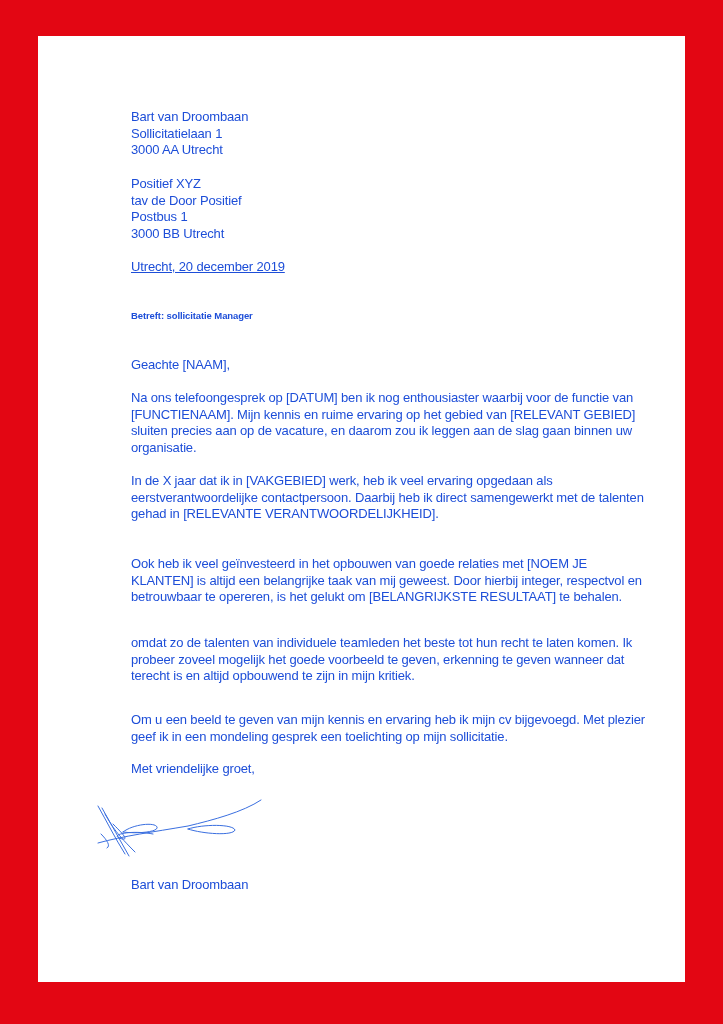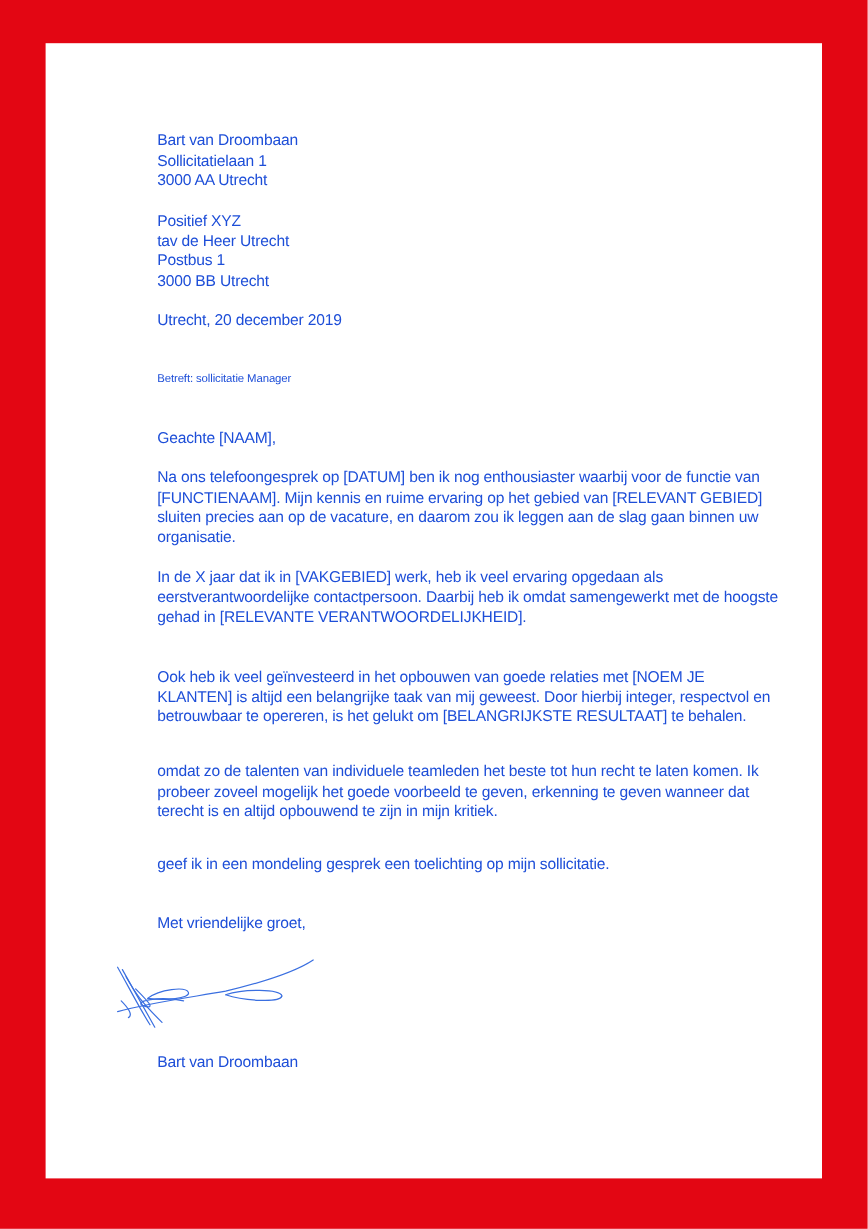--- a/index.html
+++ b/index.html
@@ -40,57 +40,58 @@
 <div class="page">
 
   <div class="txt" style="top:73px;">
     <span class="line">Bart van Droombaan</span>
     <span class="line">Sollicitatielaan 1</span>
     <span class="line">3000 AA Utrecht</span>
   </div>
 
   <div class="txt" style="top:140px;">
     <span class="line">Positief XYZ</span>
-    <span class="line">tav de Heer Utrecht</span>
+    <span class="line">tav de Door Positief</span>
     <span class="line">Postbus 1</span>
     <span class="line">3000 BB Utrecht</span>
   </div>
 
-  <div class="txt" style="top:223px;">Utrecht, 20 december 2019</div>
+  <div class="txt" style="top:223px;text-decoration:underline;">Utrecht, 20 december 2019</div>
 
-  <div class="txt small" style="top:274px;">Betreft: sollicitatie Manager</div>
+  <div class="txt small" style="top:274px;font-weight:bold;">Betreft: sollicitatie Manager</div>
 
   <div class="txt" style="top:321px;">Geachte [NAAM],</div>
 
   <div class="txt" style="top:354px;">
     <span class="line">Na ons telefoongesprek op [DATUM] ben ik nog enthousiaster waarbij voor de functie van</span>
     <span class="line">[FUNCTIENAAM]. Mijn kennis en ruime ervaring op het gebied van [RELEVANT GEBIED]</span>
     <span class="line">sluiten precies aan op de vacature, en daarom zou ik leggen aan de slag gaan binnen uw</span>
     <span class="line">organisatie.</span>
   </div>
 
   <div class="txt" style="top:437px;">
     <span class="line">In de X jaar dat ik in [VAKGEBIED] werk, heb ik veel ervaring opgedaan als</span>
-    <span class="line">eerstverantwoordelijke contactpersoon. Daarbij heb ik omdat samengewerkt met de hoogste</span>
+    <span class="line">eerstverantwoordelijke contactpersoon. Daarbij heb ik direct samengewerkt met de talenten</span>
     <span class="line">gehad in [RELEVANTE VERANTWOORDELIJKHEID].</span>
   </div>
 
   <div class="txt" style="top:520px;">
     <span class="line">Ook heb ik veel geïnvesteerd in het opbouwen van goede relaties met [NOEM JE</span>
     <span class="line">KLANTEN] is altijd een belangrijke taak van mij geweest. Door hierbij integer, respectvol en</span>
     <span class="line">betrouwbaar te opereren, is het gelukt om [BELANGRIJKSTE RESULTAAT] te behalen.</span>
   </div>
 
   <div class="txt" style="top:599px;">
     <span class="line">omdat zo de talenten van individuele teamleden het beste tot hun recht te laten komen. Ik</span>
     <span class="line">probeer zoveel mogelijk het goede voorbeeld te geven, erkenning te geven wanneer dat</span>
     <span class="line">terecht is en altijd opbouwend te zijn in mijn kritiek.</span>
   </div>
 
   <div class="txt" style="top:676px;">
+    <span class="line">Om u een beeld te geven van mijn kennis en ervaring heb ik mijn cv bijgevoegd. Met plezier</span>
     <span class="line">geef ik in een mondeling gesprek een toelichting op mijn sollicitatie.</span>
   </div>
 
   <div class="txt" style="top:725px;">Met vriendelijke groet,</div>
 
   <svg class="signature" viewBox="0 0 180 80">
     <g fill="none" stroke="#3a6fe0" stroke-width="1" stroke-linecap="round" stroke-linejoin="round">
       <path d="M5 12 C 14 28, 22 44, 32 60 M9 14 C 18 30, 28 48, 36 62"></path>
       <path d="M12 20 C 20 34, 24 40, 42 58"></path>
       <path d="M5 49 C 30 42, 60 38, 95 32 C 120 26, 150 18, 168 6"></path>

